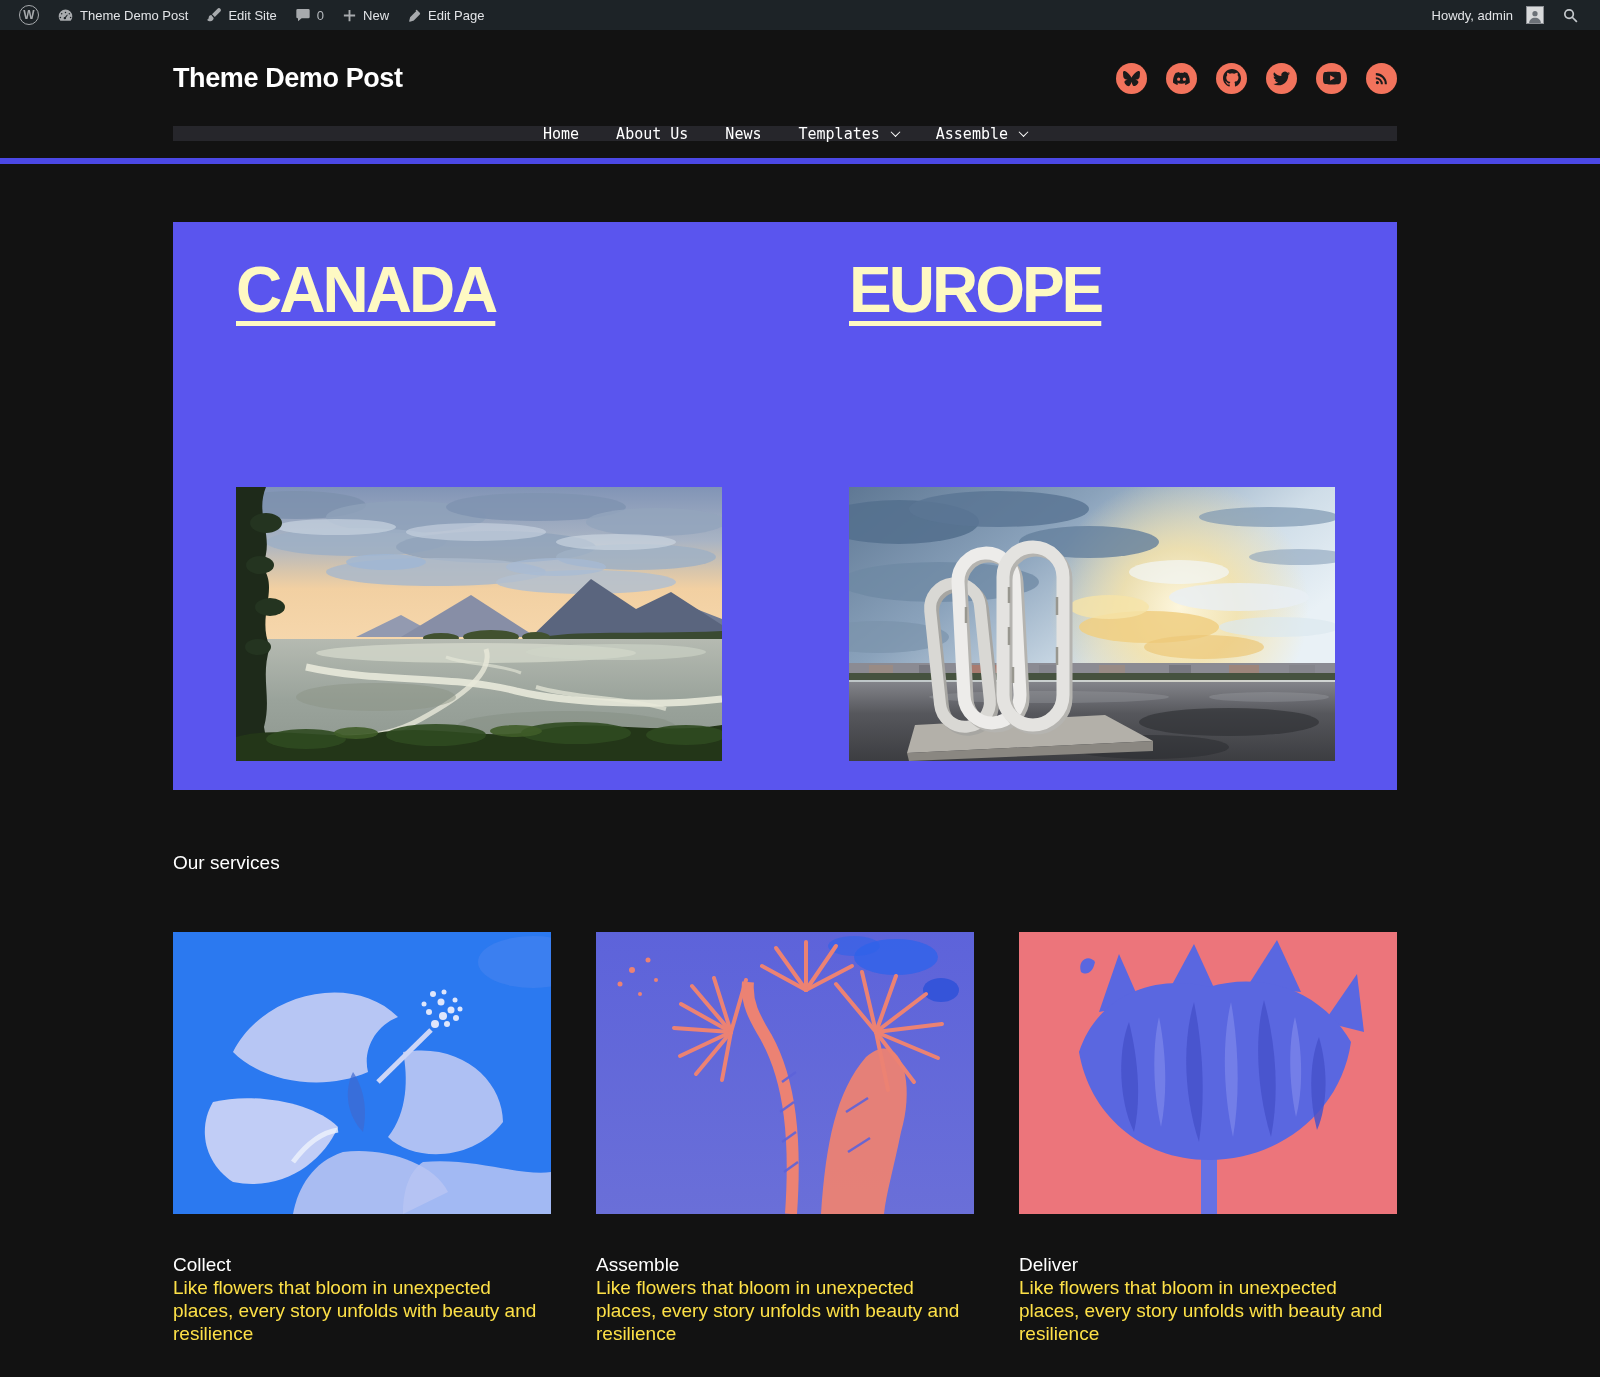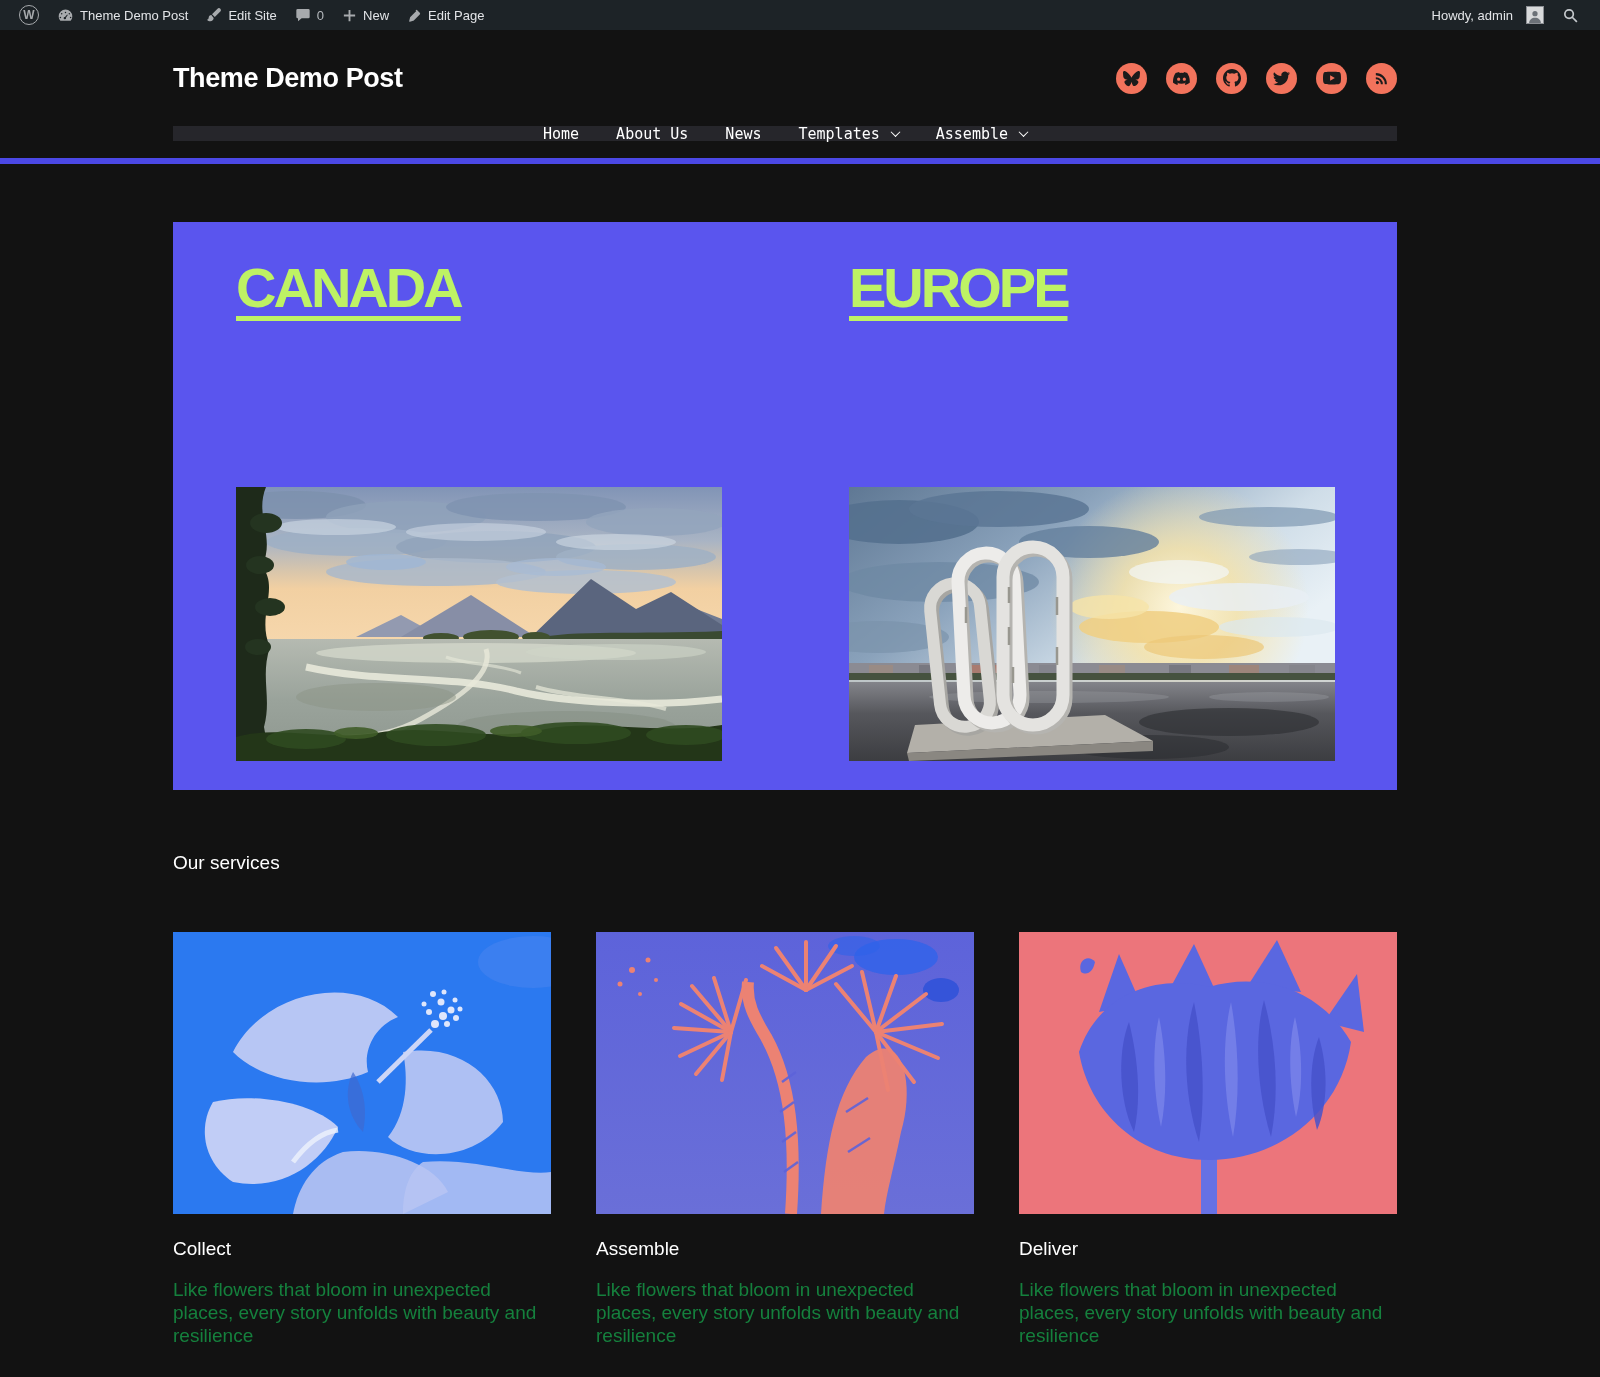--- a/index.html
+++ b/index.html
@@ -57,37 +57,37 @@
   .hero-col { position:absolute; top:0; width:486px; }
   .hero-col.left  { left:63px; }
   .hero-col.right { left:676px; }
   .hero-title {
     margin-top:28px;
     font-size:77px; font-weight:700; letter-spacing:-3px; line-height:0.84;
     color:#171717;
   }
   .hero-link {
     display:inline-block; margin-top:24px;
-    font-size:56px; font-weight:700; letter-spacing:-3px; line-height:0.84;
-    color:#bef264; cursor:pointer;
+    font-size:64px; font-weight:700; letter-spacing:-3px; line-height:0.84;
+    color:#fef9c3; cursor:pointer;
     text-decoration:underline; text-decoration-thickness:5px; text-underline-offset:9px;
   }
   .hero-photo { position:absolute; top:265px; left:0; width:486px; height:274px; }
   .hero-photo svg { display:block; }
 
   
   .services-heading { position:absolute; left:173px; top:852px; font-size:19px; font-weight:400; color:#ffffff; }
   .cards {
     position:absolute; left:173px; top:932px; width:1224px;
     display:grid; grid-template-columns:repeat(3,378px); column-gap:45px;
   }
   .card-img { width:378px; height:282px; }
   .card-img svg { display:block; }
-  .card-title { margin-top:24px; font-size:19px; font-weight:500; color:#ffffff; }
-  .card-body { margin-top:18px; font-size:19px; line-height:1.22; color:#15803d; font-weight:400; max-width:370px; }
+  .card-title { margin-top:40px; font-size:19px; font-weight:500; color:#ffffff; }
+  .card-body { font-size:19px; line-height:1.22; color:#fde047; font-weight:400; max-width:370px; }
 </style>
 </head>
 <body>
 
 <div class="admin-bar">
   <div class="ab-left">
     <div class="ab-item">
       <span class="wp-ring">W</span>
     </div>
     <div class="ab-item">

